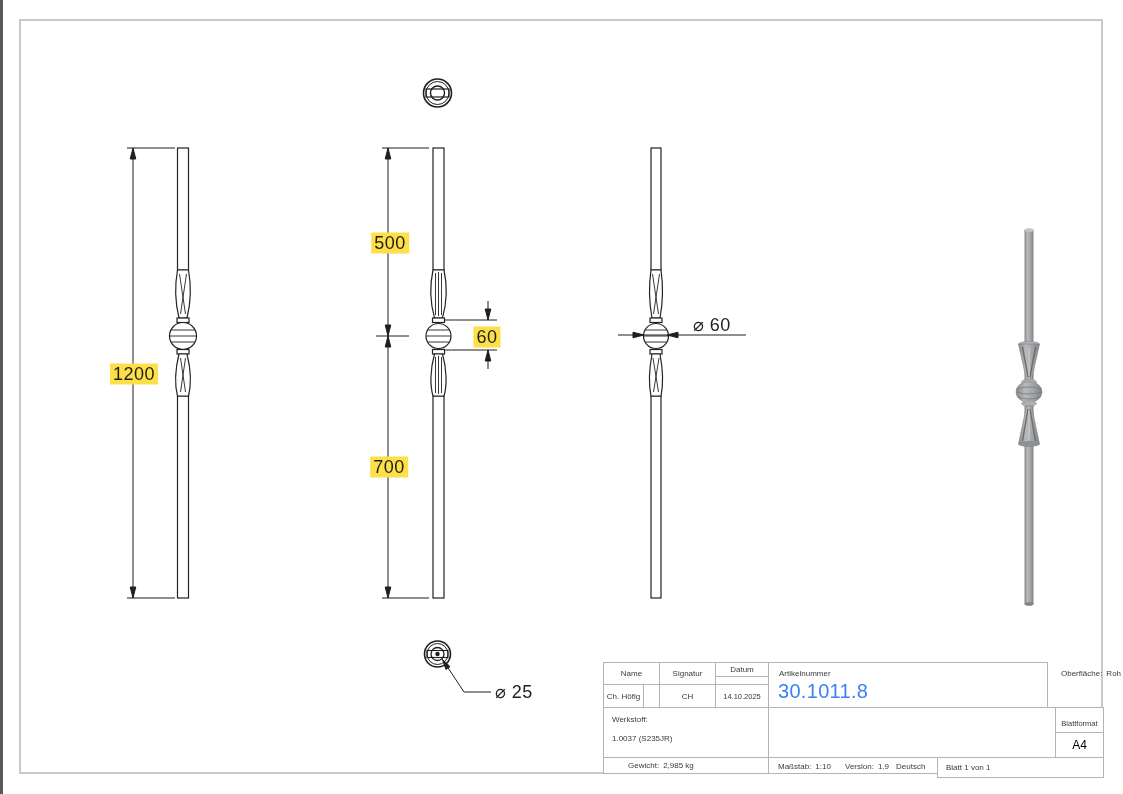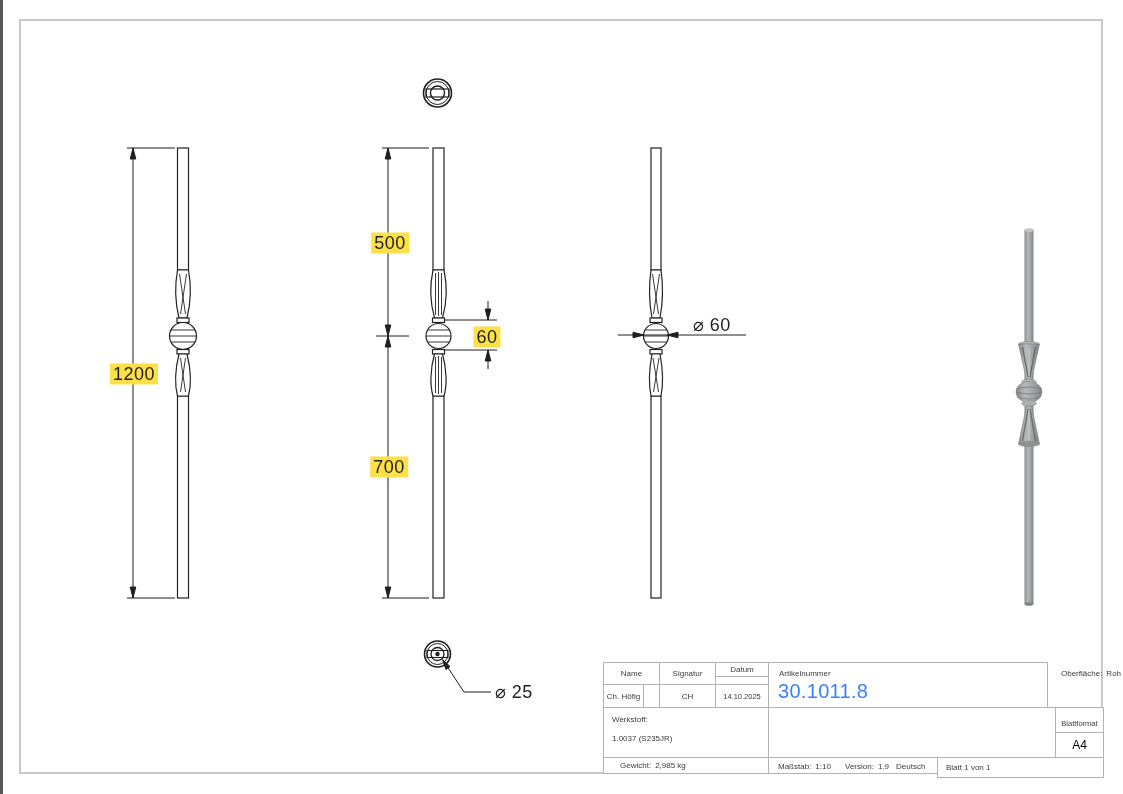--- a/index.html
+++ b/index.html
@@ -166,21 +166,21 @@
 
     <div class="tb-cell" style="left:0;top:45px;width:166px;height:51px;">
       <span class="tb-abs" style="left:8px;top:7px;">Werkstoff:</span>
       <span class="tb-abs" style="left:8px;top:26px;">1.0037 (S235JR)</span>
     </div>
     <div class="tb-cell" style="left:165px;top:45px;width:288px;height:51px;"></div>
     <div class="tb-cell tb-center" style="left:452px;top:45px;width:49px;height:32px;font-size:7.5px;">Blattformat</div>
     <div class="tb-cell tb-center tb-a4" style="left:452px;top:70px;width:49px;height:26px;">A4</div>
 
     <div class="tb-cell tb-vcenter" style="left:0;top:95px;width:166px;height:17px;">
-      <span style="margin-left:16px;" class="sp">Gewicht:</span>
+      <span style="margin-left:24px;" class="sp">Gewicht:</span>
       <span>2,985 kg</span>
     </div>
     <div class="tb-cell" style="left:165px;top:95px;width:170px;height:17px;">
       <span class="tb-abs" style="left:9px;top:4px;"><span class="sp">Maßstab:</span><span>1:10</span></span>
       <span class="tb-abs" style="left:76px;top:4px;"><span class="sp">Version:</span><span>1.9</span></span>
       <span class="tb-abs" style="left:127px;top:4px;">Deutsch</span>
     </div>
     <div class="tb-cell tb-vcenter" style="left:334px;top:95px;width:167px;height:21px;">
       <span style="margin-left:8px;">Blatt 1 von 1</span>
     </div>

